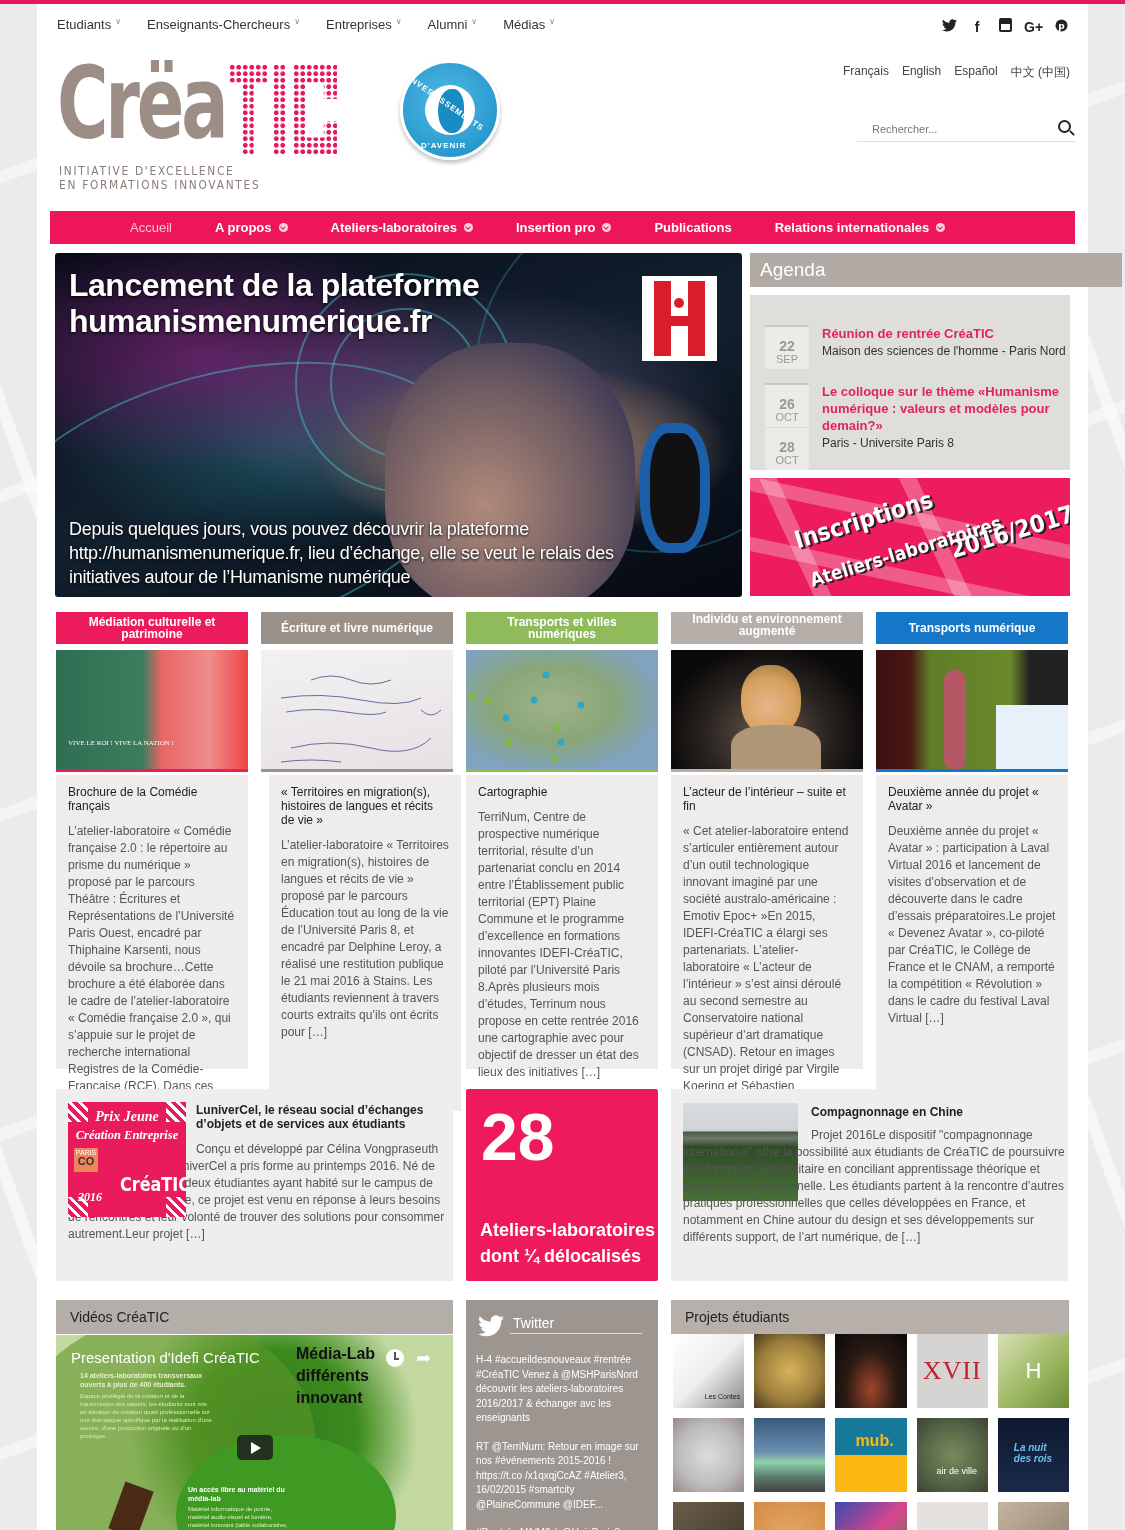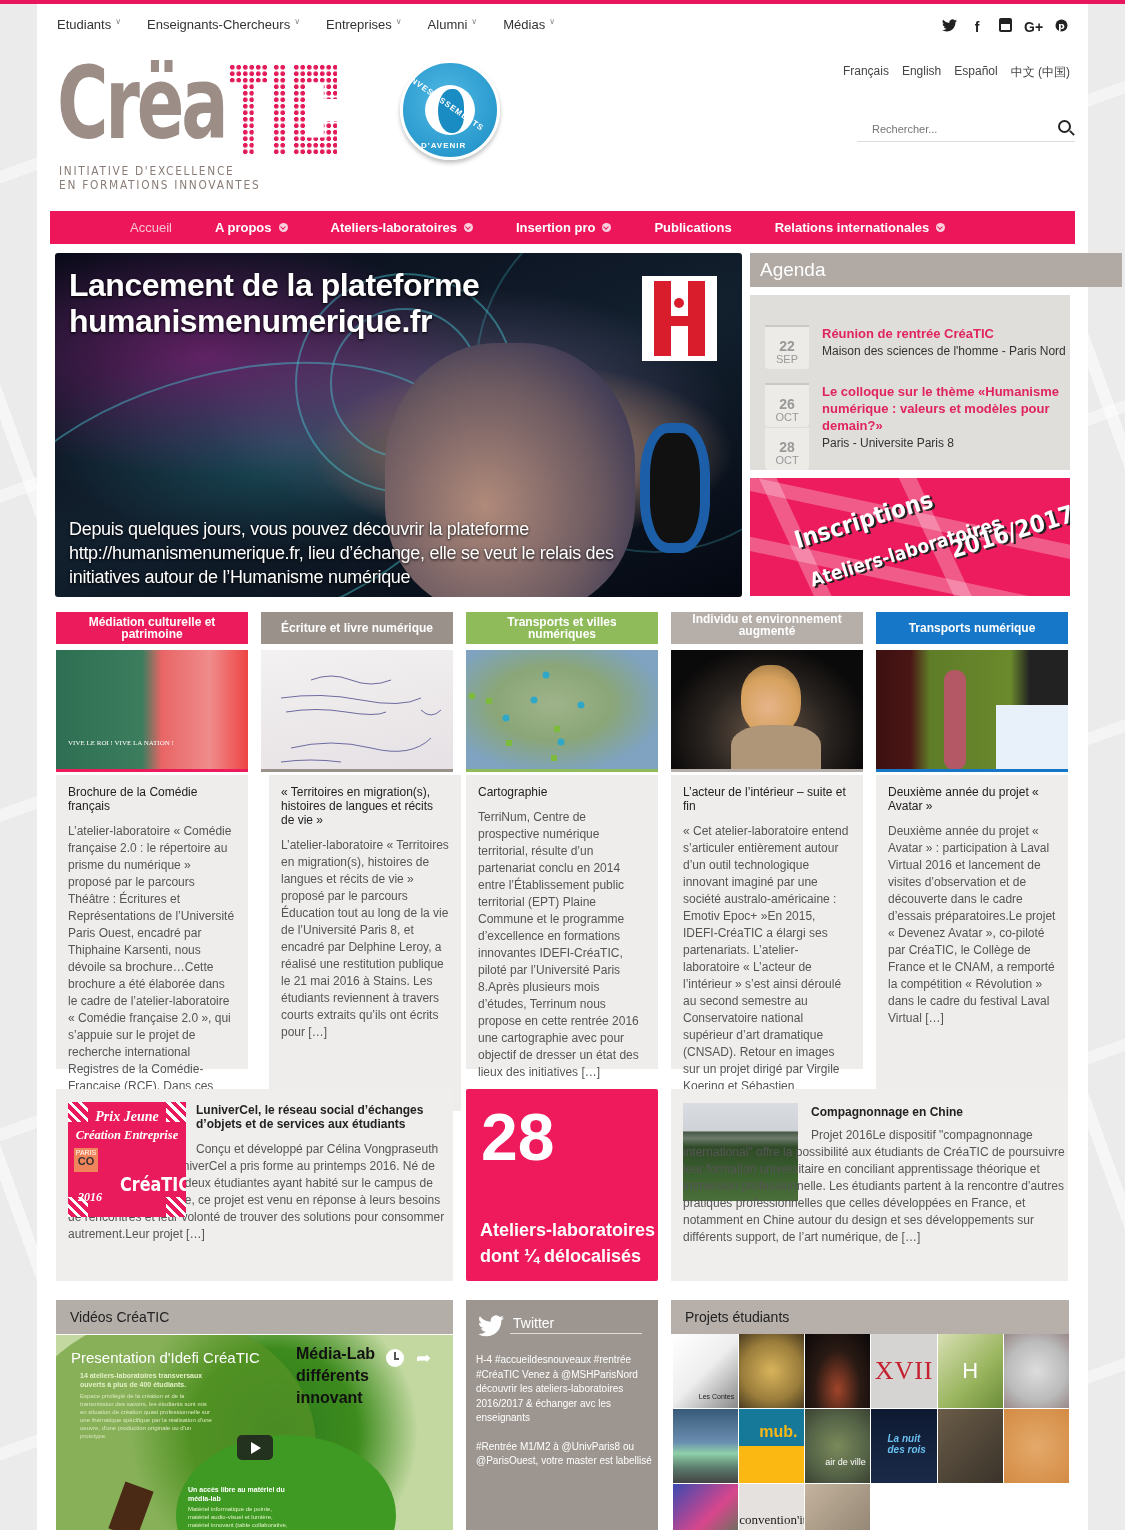--- a/index.html
+++ b/index.html
@@ -74,21 +74,21 @@
 .box{position:absolute;background:#efeeed}
 .prix{position:absolute;left:31px;top:1098px;width:118px;height:115px;background:#ea1b5c;color:#fff;text-align:center;overflow:hidden}
 .prix .corner{position:absolute;width:40px;height:40px;background:repeating-linear-gradient(45deg,#fff 0 3px,transparent 3px 7px)}
 .stat{position:absolute;left:429px;top:1085px;width:192px;height:192px;background:#ee1a5b;color:#fff;border-radius:2px}
 .stat .big{position:absolute;left:15px;top:8px;font-size:66px;font-weight:bold;line-height:80px}
 .stat .lab{position:absolute;left:14px;top:128px;font-size:18px;line-height:26px;font-weight:bold;width:180px}
 
 .sec-h{position:absolute;height:34px;background:#b4aea9;color:#222;font-size:14px;padding:9px 14px}
 .video{position:absolute;left:19px;top:1331px;width:397px;height:195px;overflow:hidden;background:radial-gradient(circle at 55% 50%,#2b7a1f 0,#3d8b1d 35%,#c2d8a0 60%);}
 .tw{position:absolute;left:429px;top:1296px;width:192px;height:230px;background:#9d9690;color:#fff;overflow:hidden}
-.grid{position:absolute;left:636px;top:1330px;width:396px;height:196px;display:grid;grid-template-columns:repeat(6,1fr);grid-template-rows:repeat(3,74px);gap:1px}
+.grid{position:absolute;left:636px;top:1330px;width:396px;height:196px;display:grid;grid-template-columns:repeat(5,1fr);grid-template-rows:repeat(3,74px);gap:10px}
 .grid div{overflow:hidden;position:relative}
 </style>
 </head>
 <body>
 
 <div class="bgpat"></div>
 <div class="topbar"></div>
 
 <div class="page">
 
@@ -370,20 +370,21 @@
       </div>
   </div>
 
   <div class="tw">
     <svg style="position:absolute;left:12px;top:15px" width="26" height="22" viewBox="0 0 24 20">
         <path fill="#fff" d="M24 2.4a10 10 0 0 1-2.8.8A4.9 4.9 0 0 0 23.3.5a9.8 9.8 0 0 1-3.1 1.2A4.9 4.9 0 0 0 11.8 6 14 14 0 0 1 1.7.9a4.9 4.9 0 0 0 1.5 6.6 4.9 4.9 0 0 1-2.2-.6 4.9 4.9 0 0 0 3.9 4.9 4.9 4.9 0 0 1-2.2.1 4.9 4.9 0 0 0 4.6 3.4A9.9 9.9 0 0 1 0 17.3 14 14 0 0 0 7.5 19.5c9 0 14-7.5 14-14v-.6A10 10 0 0 0 24 2.4z"></path>
       </svg>
     <div style="position:absolute;left:44px;top:15px;width:132px;font-size:14px;border-bottom:1px solid #ddd;padding-left:3px;padding-bottom:2px">Twitter</div>
     <div style="position:absolute;left:10px;top:53px;width:176px;font-size:10px;line-height:14.5px">
       <p style="margin-bottom:14px">H-4 #accueildesnouveaux #rentrée #CréaTIC Venez à @MSHParisNord découvrir les ateliers-laboratoires 2016/2017 &amp; échanger avc les enseignants</p>
+      <p style="margin-bottom:14px">RT @TerriNum: Retour en image sur nos #événements 2015-2016 ! https://t.co /x1qxqjCcAZ #Atelier3, 16/02/2015 #smartcity @PlaineCommune @IDEF...</p>
       <p>#Rentrée M1/M2 à @UnivParis8 ou @ParisOuest, votre master est labellisé</p>
     </div>
   </div>
 
   <div class="sec-h" style="left:634px;top:1296px;width:398px;background:#b6afaa">Projets étudiants</div>
   <div class="grid">
     <div style="background:linear-gradient(135deg,#fff 0,#eee 50%,#888 100%)">
         <span style="position:absolute;right:4px;bottom:8px;font-size:7px;color:#222">Les Contes</span>
       </div>
     <div style="background:radial-gradient(circle,#d8b35c,#9a7d3b 60%,#4a3a20)"></div>

